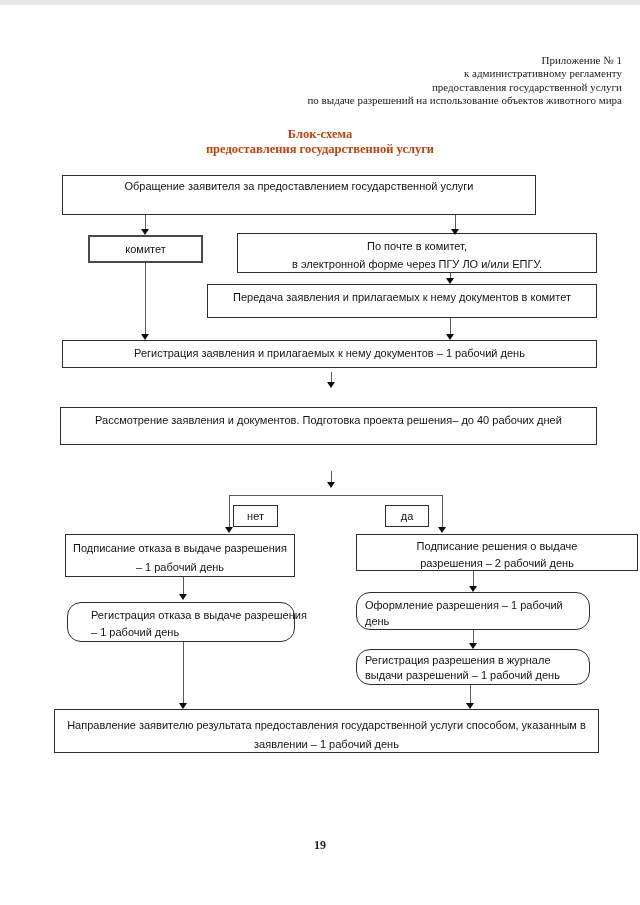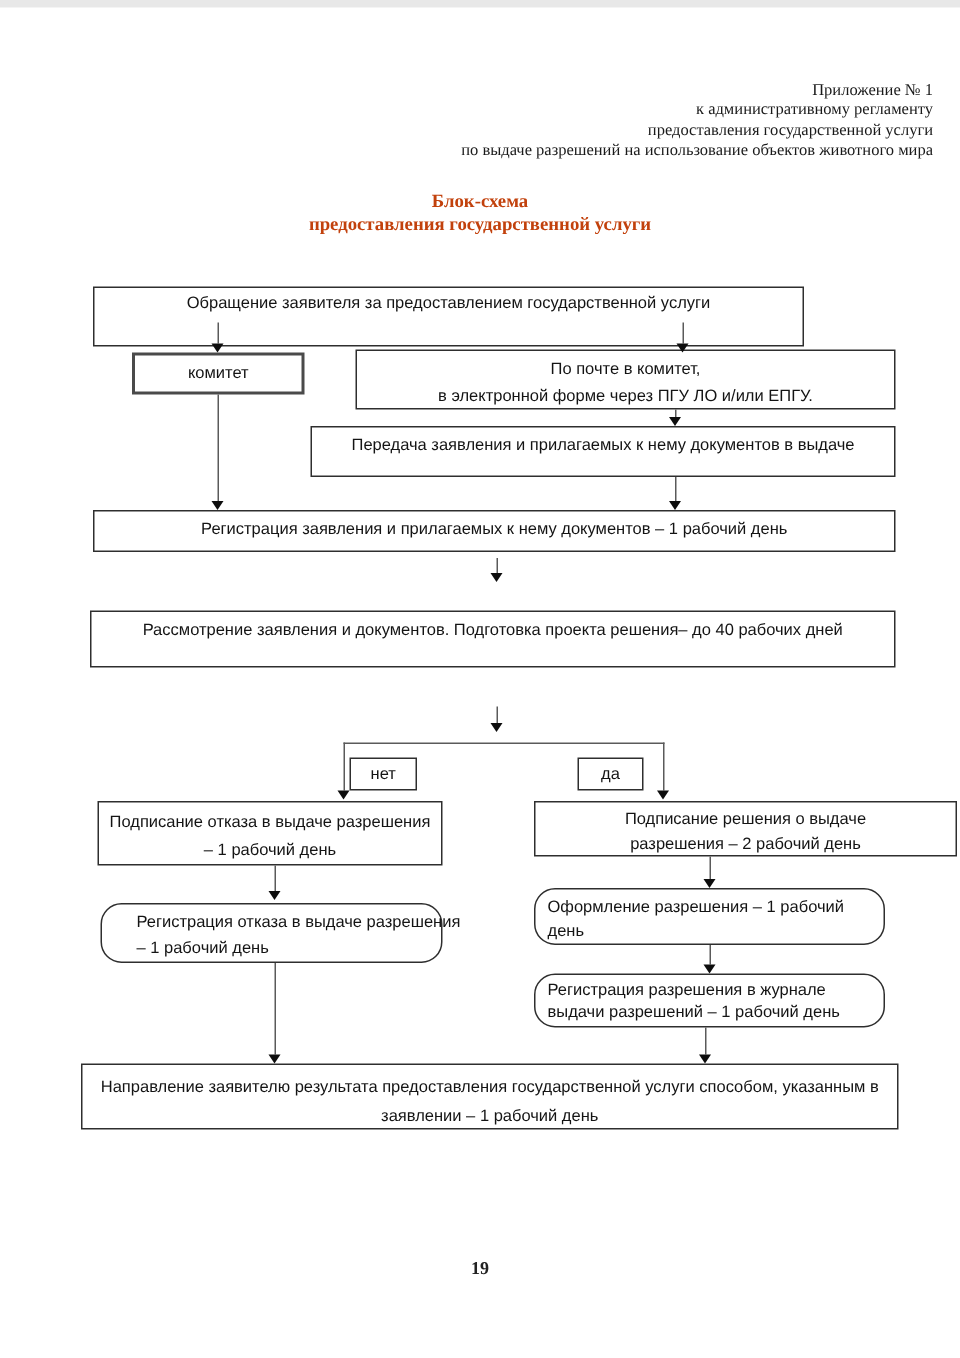--- a/index.html
+++ b/index.html
@@ -59,35 +59,35 @@
     <div>к административному регламенту</div>
     <div>предоставления государственной услуги</div>
     <div>по выдаче разрешений на использование объектов животного мира</div>
   </div>
 
   <div class="doc-title">
     <div>Блок-схема</div>
     <div>предоставления государственной услуги</div>
   </div>
 
-  <div class="fbox center" style="left:62px;top:186px;width:474px;height:40px;padding-top:4px;">
+  <div class="fbox center" style="left:62px;top:170px;width:474px;height:40px;padding-top:4px;">
     <div class="ln">Обращение заявителя за предоставлением государственной услуги</div>
   </div>
 
   <div class="fbox center" style="left:88px;top:230px;width:115px;height:28px;line-height:24px;border-width:2px;border-color:#4a4a4a;">
     <span class="ln">комитет</span>
   </div>
 
   <div class="fbox center" style="left:237px;top:228px;width:360px;height:40px;padding-top:3px;line-height:18px;">
     <div class="ln">По почте в комитет,</div>
     <div class="ln">в электронной форме через ПГУ ЛО и/или ЕПГУ.</div>
   </div>
 
   <div class="fbox center" style="left:207px;top:279px;width:390px;height:34px;padding-top:6px;">
-    <div class="ln">Передача заявления и прилагаемых к нему документов в выдаче</div>
+    <div class="ln">Передача заявления и прилагаемых к нему документов в комитет</div>
   </div>
 
   <div class="fbox center" style="left:62px;top:335px;width:535px;height:28px;padding-top:6px;">
     <div class="ln">Регистрация заявления и прилагаемых к нему документов – 1 рабочий день</div>
   </div>
 
   <div class="fbox center" style="left:60px;top:402px;width:537px;height:38px;padding-top:6px;">
     <div class="ln">Рассмотрение заявления и документов. Подготовка проекта решения– до 40 рабочих дней</div>
   </div>
 

